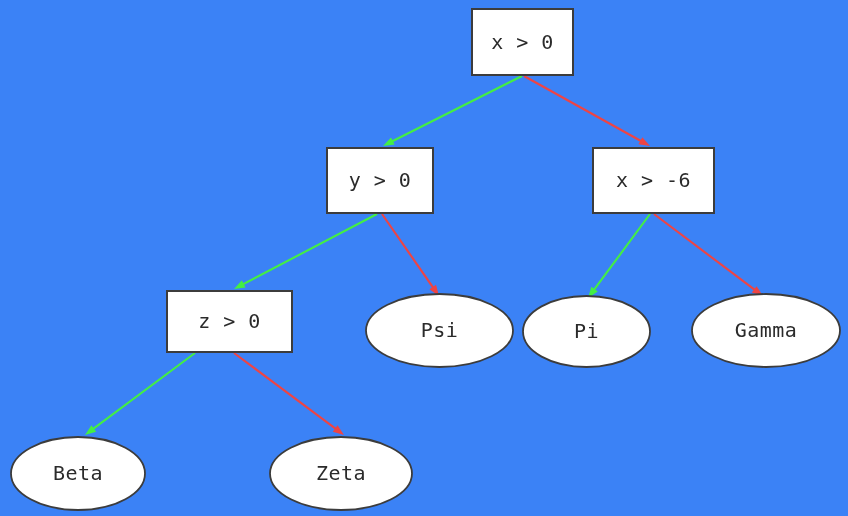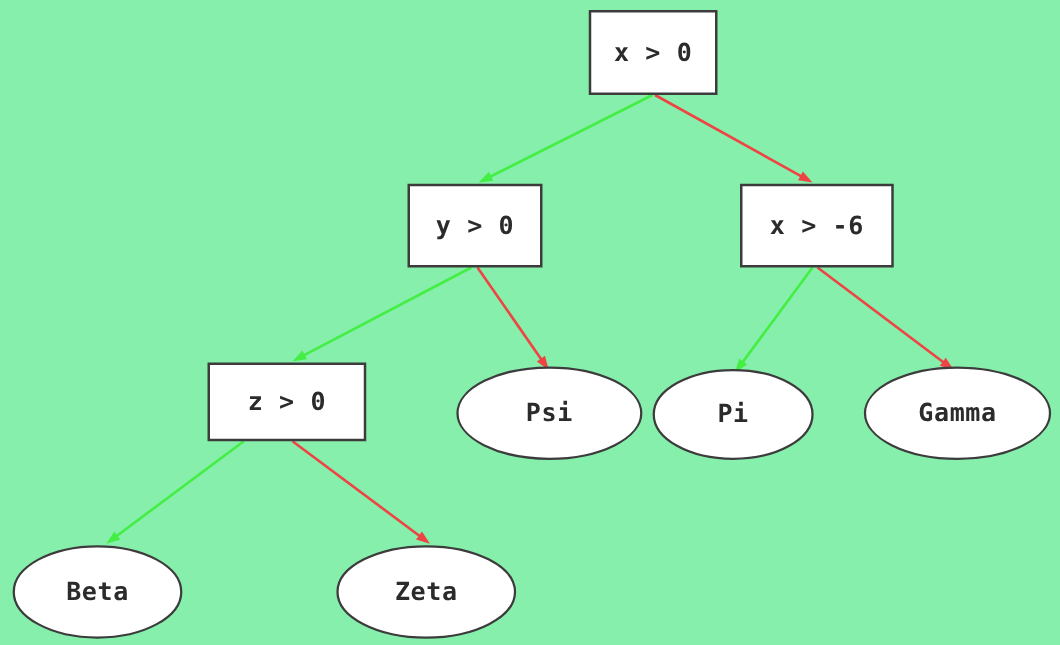--- a/index.html
+++ b/index.html
@@ -10,22 +10,21 @@
   body {
     width: 848px;
     height: 516px;
     overflow: hidden;
     font-family: "DejaVu Sans Mono", "Liberation Mono", monospace;
   }
   #diagram-root {
     position: relative;
     width: 848px;
     height: 516px;
-    background: #86efac;
-    font-weight: bold;
+    background: #3b82f6;
   }
   svg#tree-svg {
     display: block;
     width: 848px;
     height: 516px;
   }
   .node-shape {
     fill: #ffffff;
     stroke: #3c3c3c;
     stroke-width: 2;

